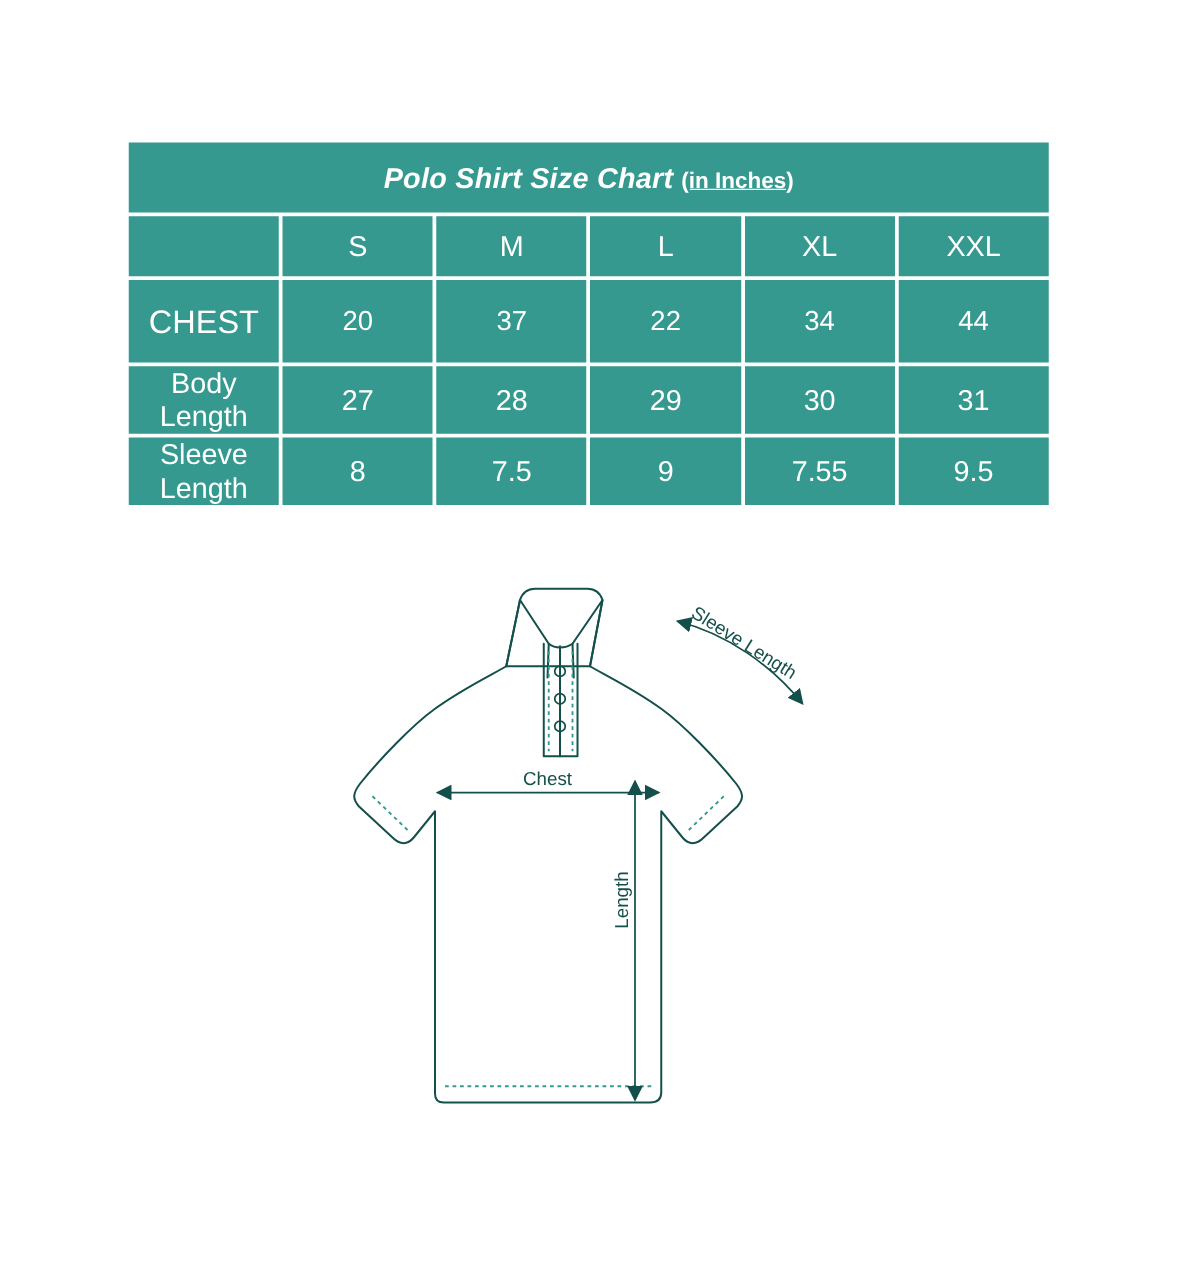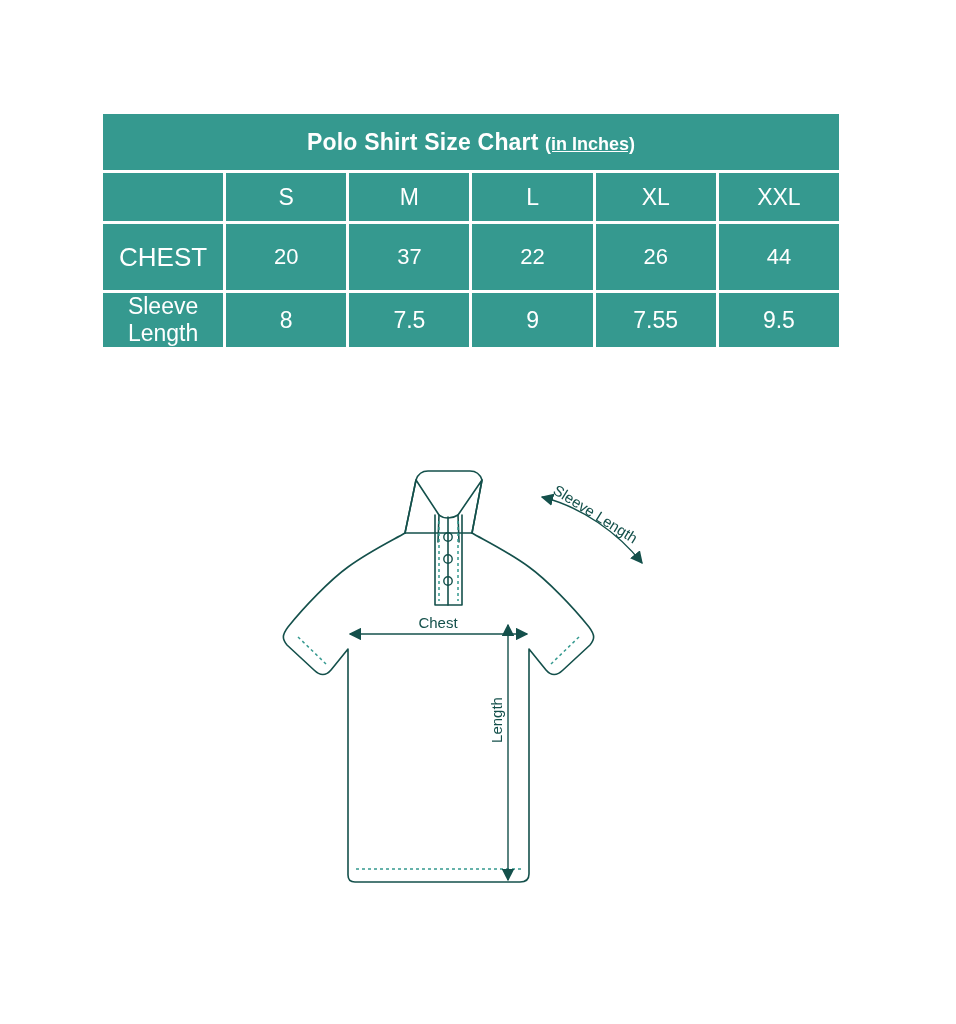--- a/index.html
+++ b/index.html
@@ -40,20 +40,21 @@
   }
   td.title-cell {
     height: 52px;
     font-size: 23px;
     font-weight: bold;
   }
   td.title-cell .title-main {
     font-weight: bold;
     font-size: 23px;
     letter-spacing: 0.2px;
+    font-style: italic;
   }
   td.title-cell .title-sub {
     font-weight: bold;
     font-size: 18px;
     text-decoration: underline;
   }
   td.rowlabel {
     text-align: left;
     padding-left: 16px;
     font-size: 24px;
@@ -105,22 +106,30 @@
         <td class="header-cell">M</td>
         <td class="header-cell">L</td>
         <td class="header-cell">XL</td>
         <td class="header-cell">XXL</td>
       </tr>
       <tr class="row-chest">
         <td class="rowlabel">CHEST</td>
         <td>20</td>
         <td>37</td>
         <td>22</td>
-        <td>26</td>
+        <td>34</td>
         <td>44</td>
+      </tr>
+      <tr class="row-body">
+        <td class="rowlabel">Body Length</td>
+        <td>27</td>
+        <td>28</td>
+        <td>29</td>
+        <td>30</td>
+        <td>31</td>
       </tr>
       <tr class="row-sleeve">
         <td class="rowlabel">Sleeve Length</td>
         <td>8</td>
         <td>7.5</td>
         <td>9</td>
         <td>7.55</td>
         <td>9.5</td>
       </tr>
     </tbody>

